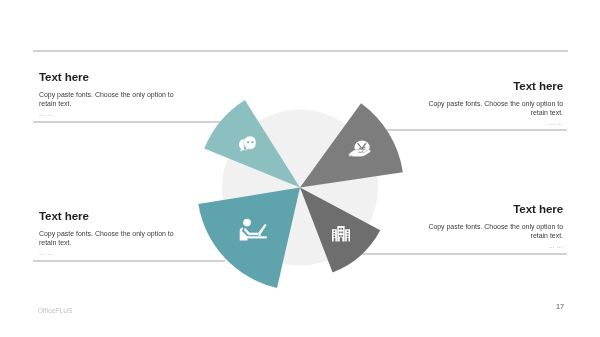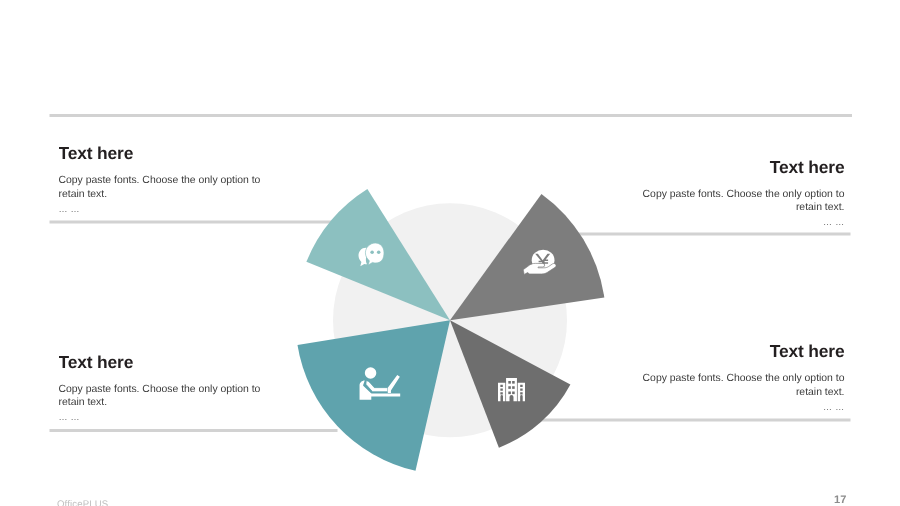--- a/index.html
+++ b/index.html
@@ -1,17 +1,17 @@
 <!DOCTYPE html>
 <html><head>
 <meta charset="utf-8">
 <style>
   html,body{margin:0;padding:0;}
   body{width:600px;height:337px;background:#ffffff;font-family:"Liberation Sans",sans-serif;overflow:hidden;position:relative;-webkit-font-smoothing:antialiased;}
-  .slide{position:absolute;inset:0;background:#fff;transform:translateZ(0);margin-top:26px;}
+  .slide{position:absolute;inset:0;background:#fff;transform:translateZ(0);}
   .block{position:absolute;}
   .title{font-size:11.6px;transform:translateZ(0);font-weight:bold;color:#231f20;letter-spacing:-0.1px;}
   .body{font-size:6.95px;transform:translateZ(0);color:#3b3b3b;line-height:9.3px;margin-top:7px;}
   .dots{font-size:6px;transform:translateZ(0);color:#6a6a6a;letter-spacing:0.2px;margin-top:3px;line-height:5px;}
   .rule{position:absolute;height:1.4px;background:#d2d2d2;}
   .footer-logo{transform:translateZ(0);position:absolute;left:38px;top:307px;font-size:6.4px;color:#c0c0c0;letter-spacing:0.1px;}
   .page-num{transform:translateZ(0);position:absolute;left:556px;top:302px;font-size:7.4px;color:#8c8c8c;font-weight:bold;}
   #wheel{position:absolute;left:0;top:0;z-index:2;}
   .rule{z-index:1;}
   .blk-tl{left:39px;top:70px;width:140px;text-align:left;}

